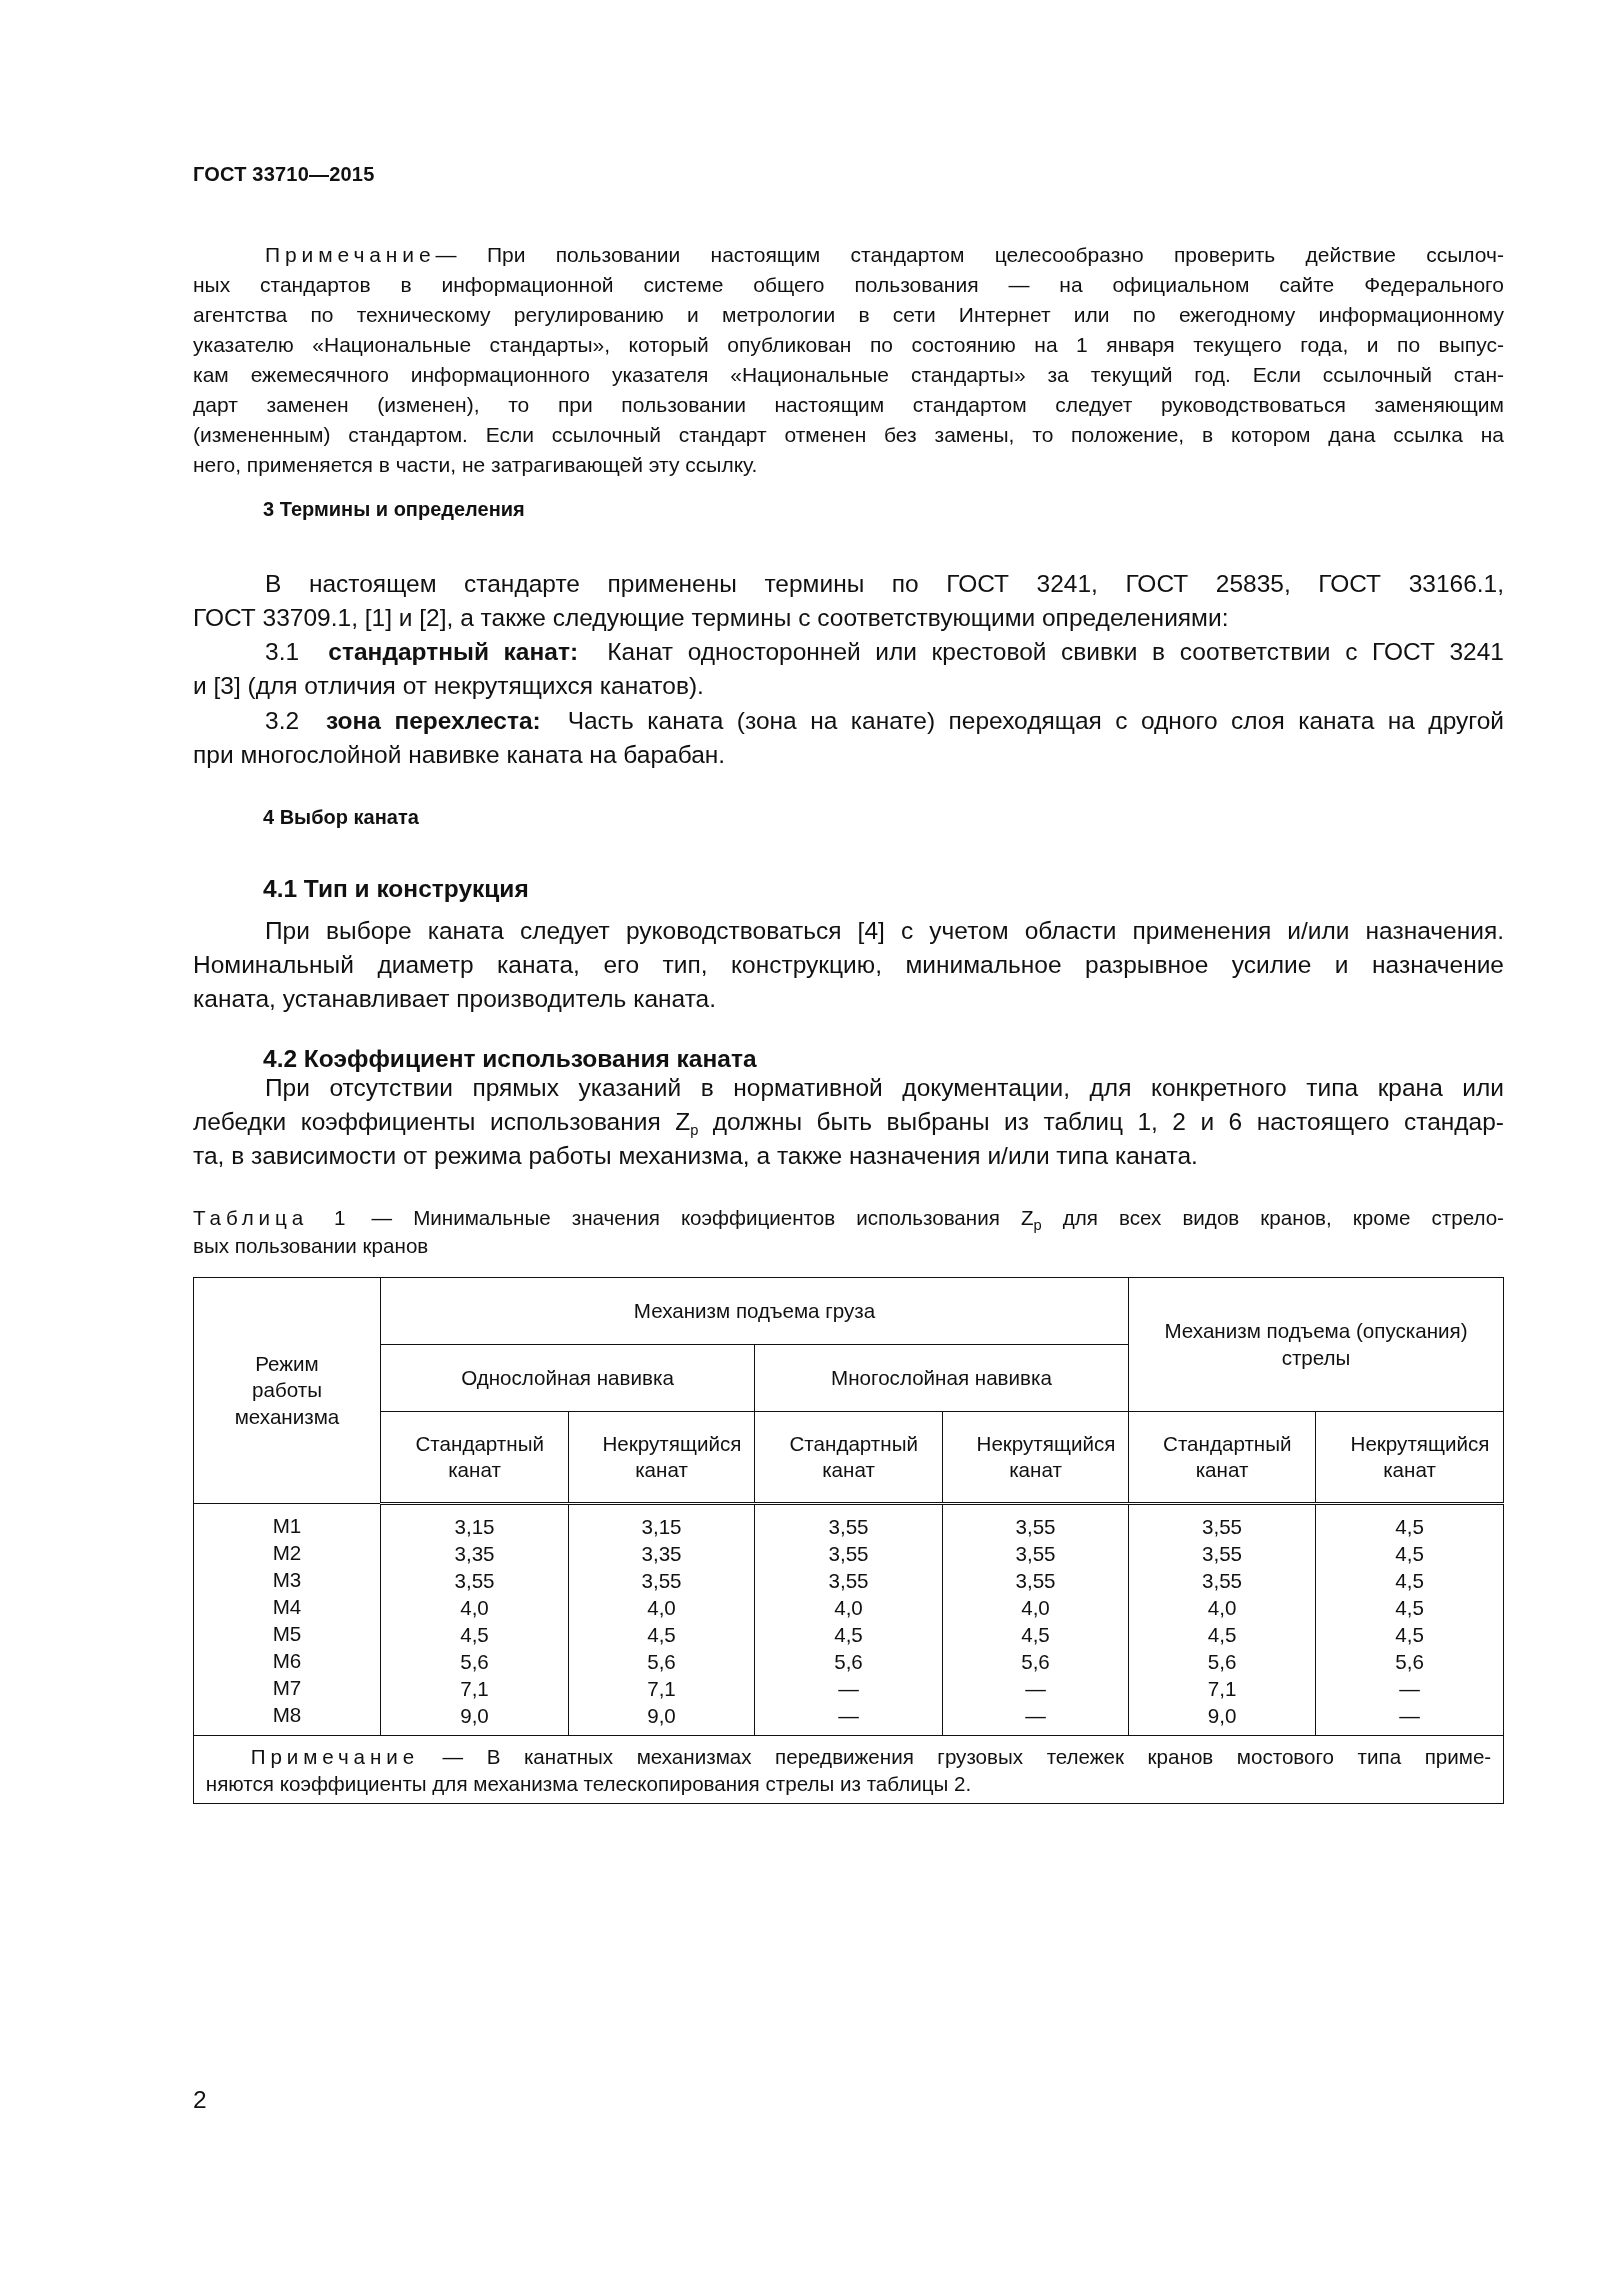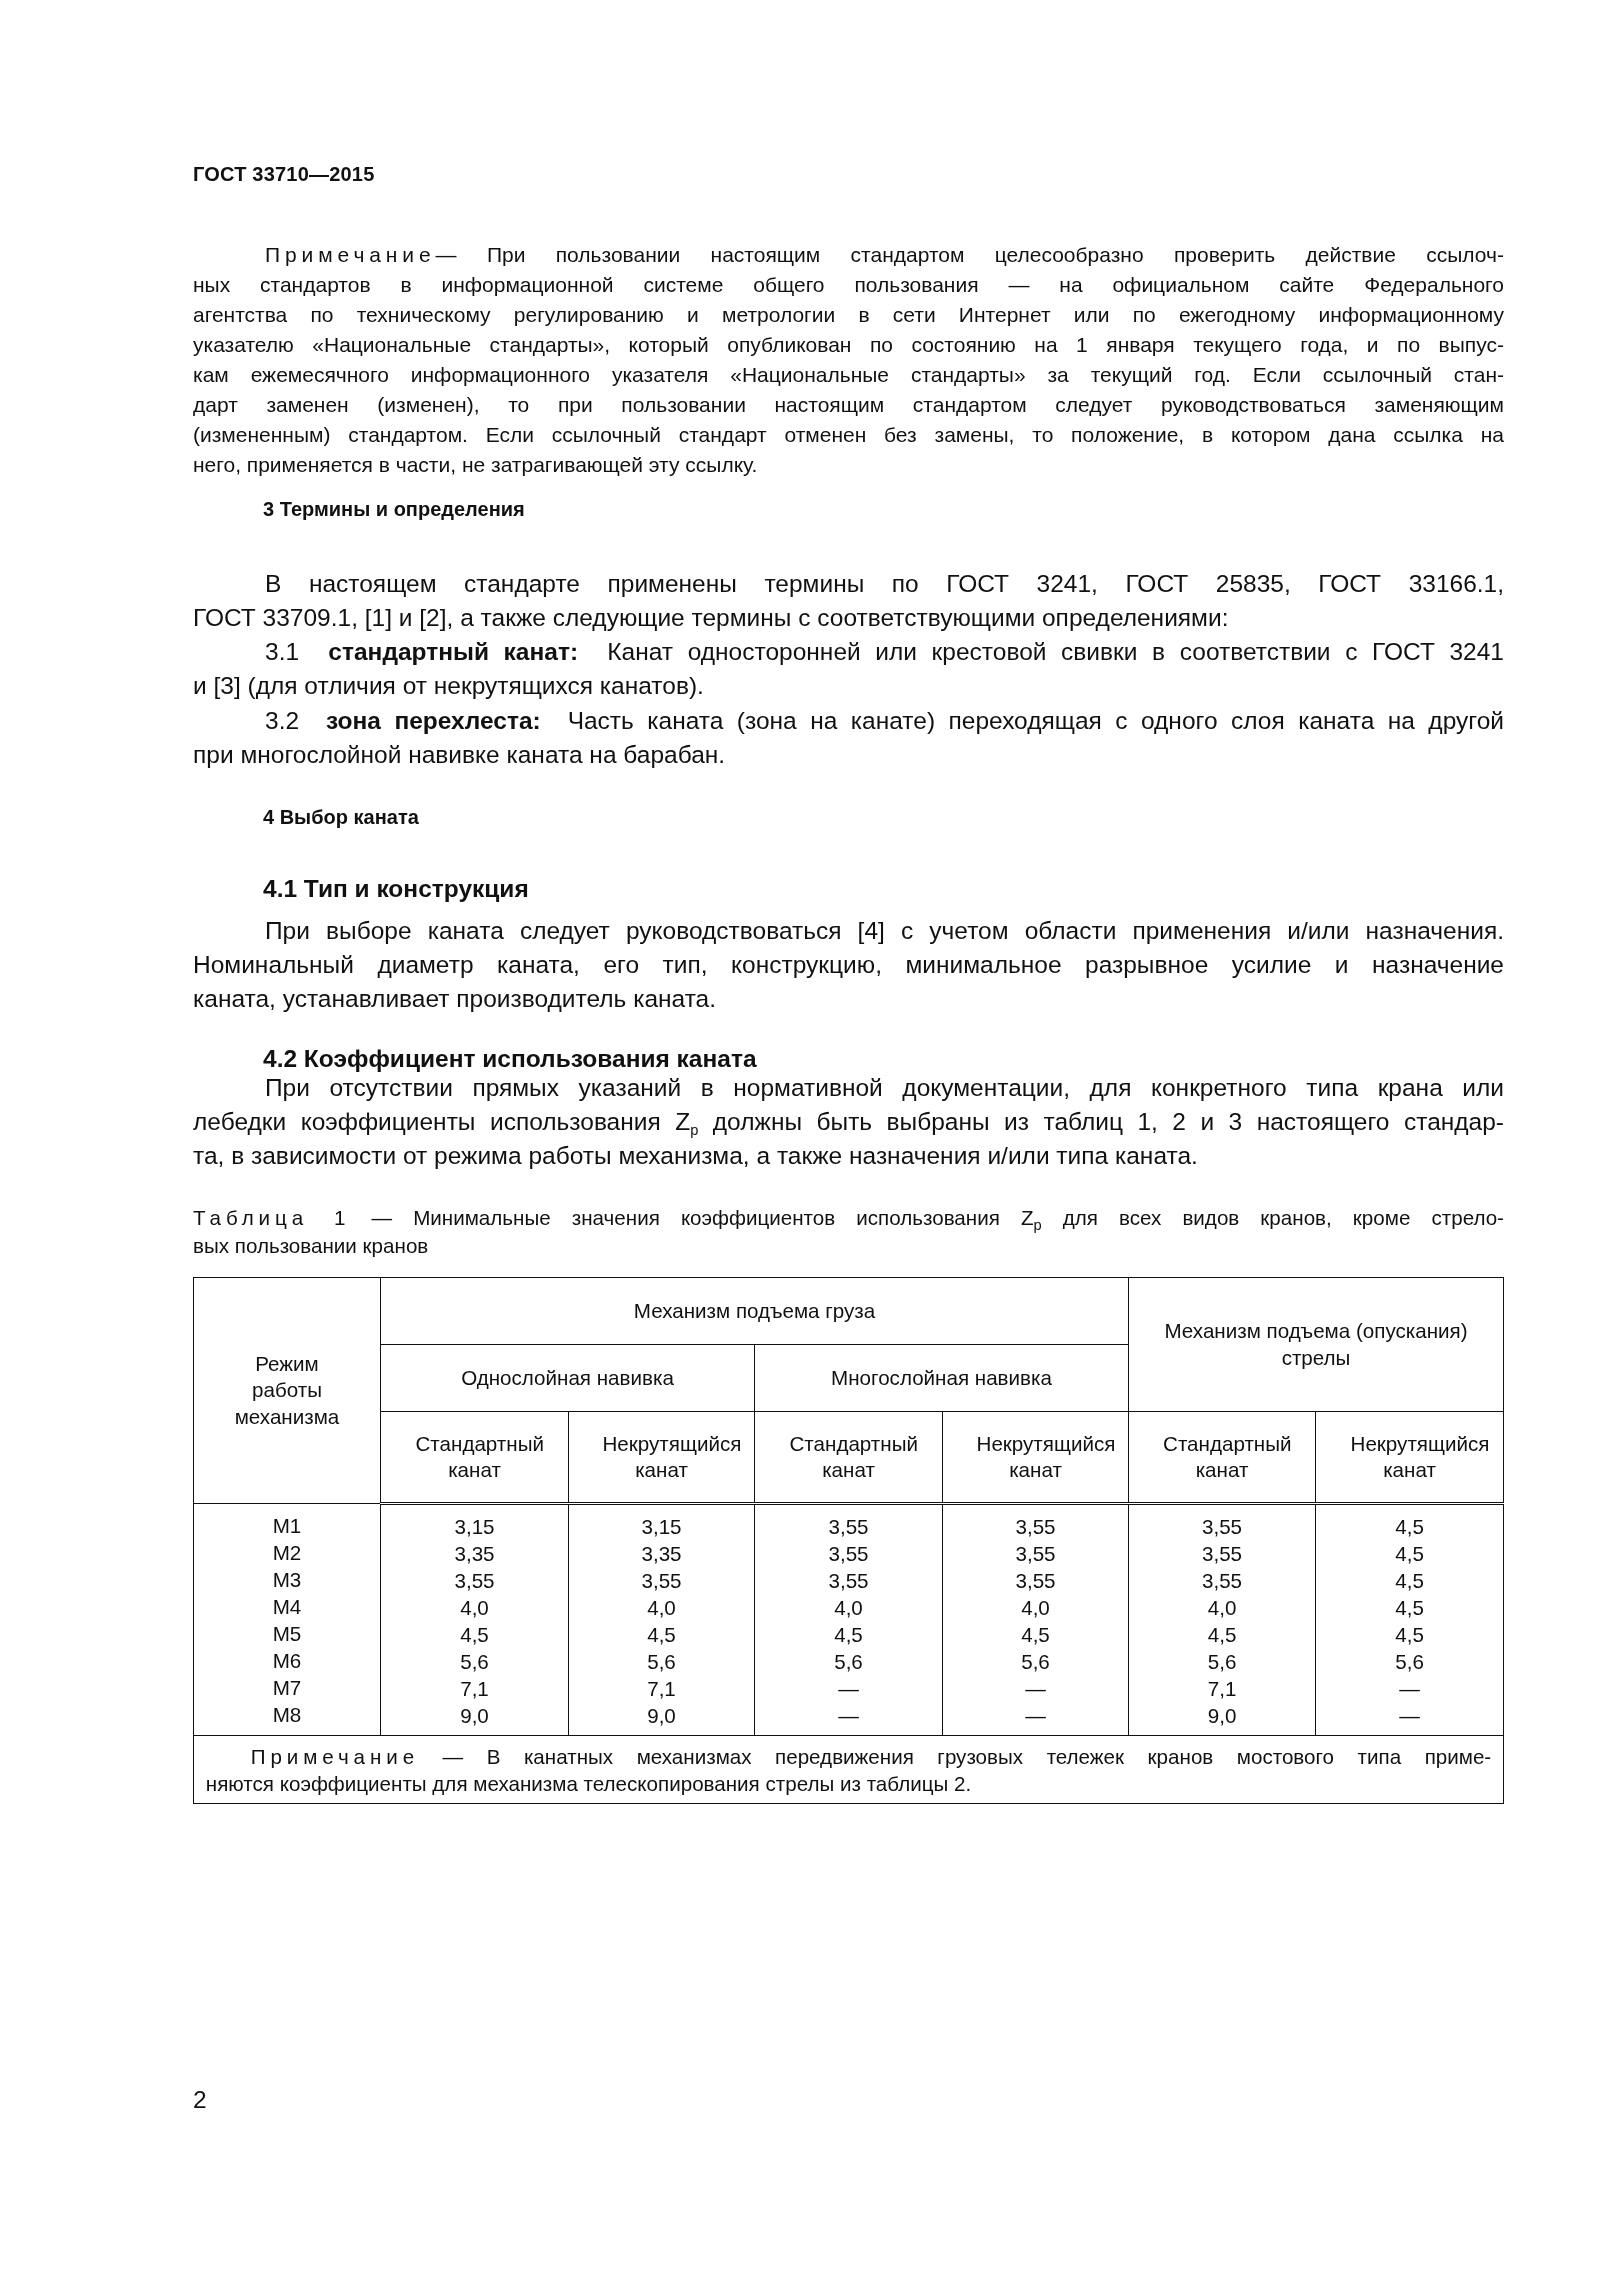--- a/index.html
+++ b/index.html
@@ -81,21 +81,21 @@
 <div class="abs para big" style="top:914px;">
   <span class="line-j" style="padding-left:72px;">При выборе каната следует руководствоваться [4] с учетом области применения и/или назначения.</span>
   <span class="line-j">Номинальный диаметр каната, его тип, конструкцию, минимальное разрывное усилие и назначение</span>
   <span class="line">каната, устанавливает производитель каната.</span>
 </div>
 
 <div class="abs h3" style="top:1031px;margin-top:14px;">4.2  Коэффициент использования каната</div>
 
 <div class="abs para big" style="top:1071px;">
   <span class="line-j" style="padding-left:72px;">При отсутствии прямых указаний в нормативной документации, для конкретного типа крана или</span>
-  <span class="line-j"><span>лебедки коэффициенты использования Z</span><sub>p</sub><span> должны быть выбраны из таблиц 1, 2 и 3 настоящего стандар-</span></span>
+  <span class="line-j"><span>лебедки коэффициенты использования Z</span><sub>p</sub><span> должны быть выбраны из таблиц 1, 2 и 6 настоящего стандар-</span></span>
   <span class="line">та, в зависимости от режима работы механизма, а также назначения и/или типа каната.</span>
 </div>
 
 <div class="abs para" style="top:1204px; font-size:20.6px; line-height:28px;">
   <span class="line-j"><span class="spaced">Таблица 1</span><span> — Минимальные значения коэффициентов использования Z</span><sub>p</sub><span> для всех видов кранов, кроме стрело-</span></span>
   <span class="line">вых пользовании кранов</span>
 </div>
 
 <table class="tbl">
   <colgroup>

